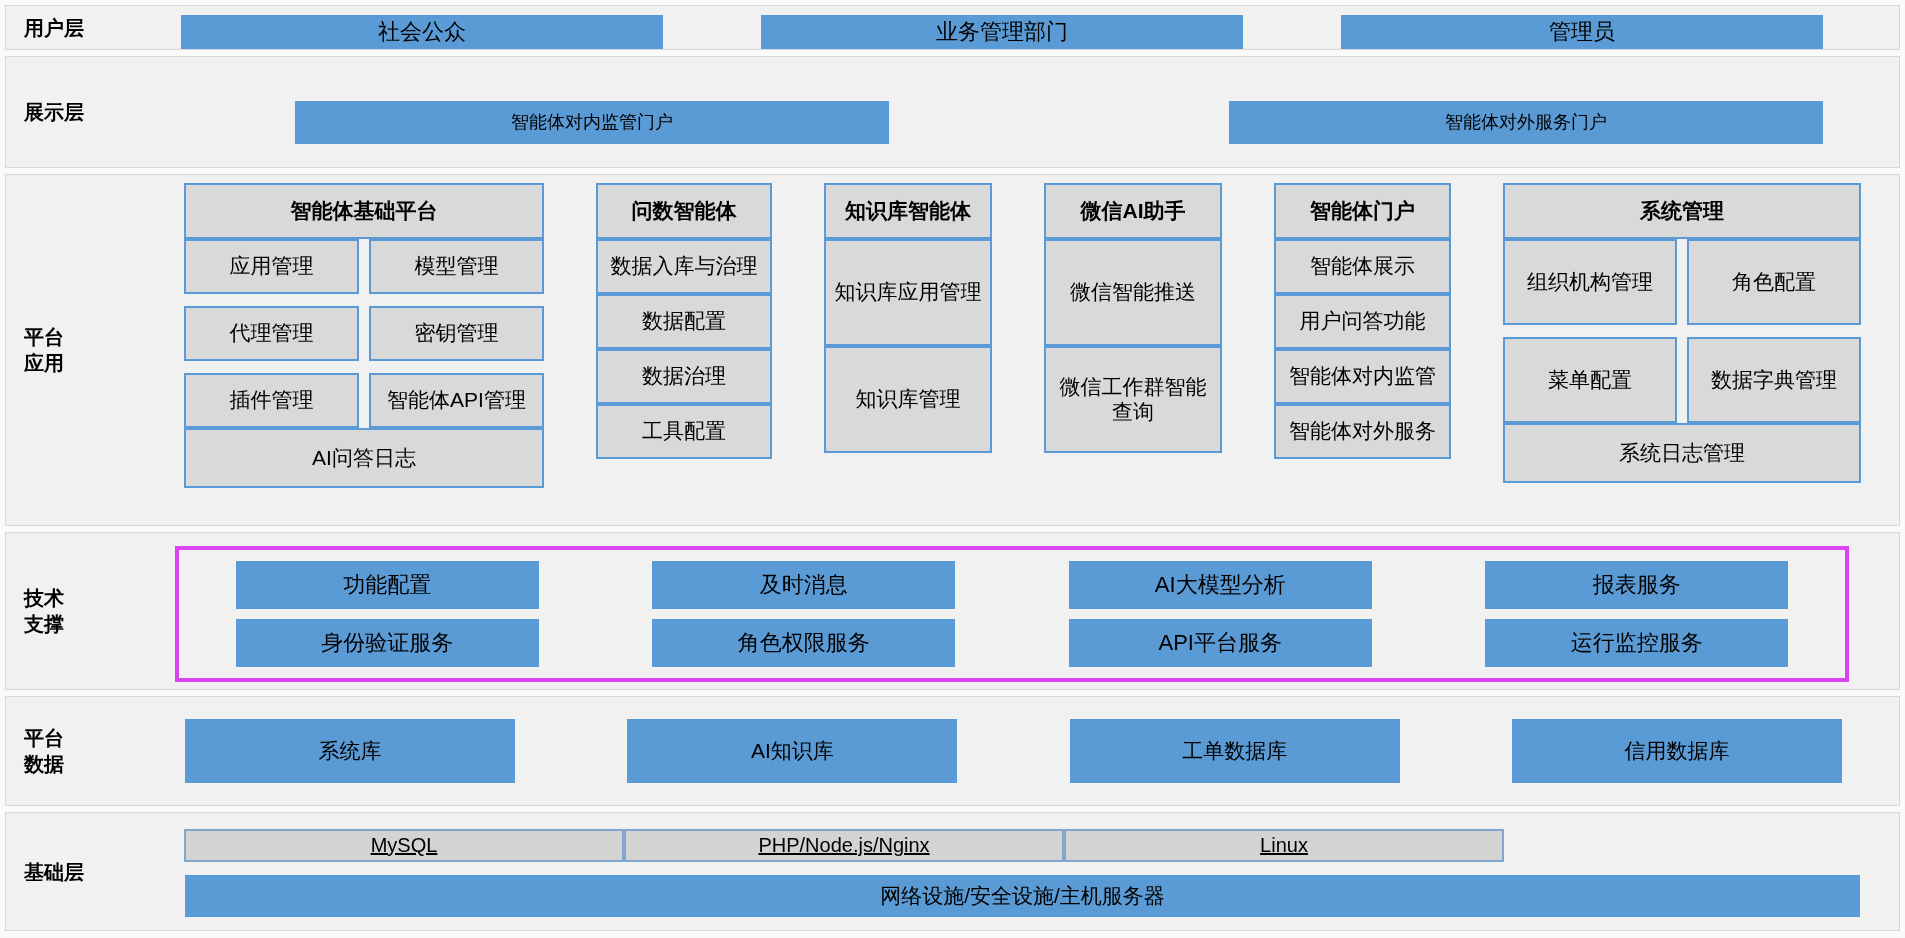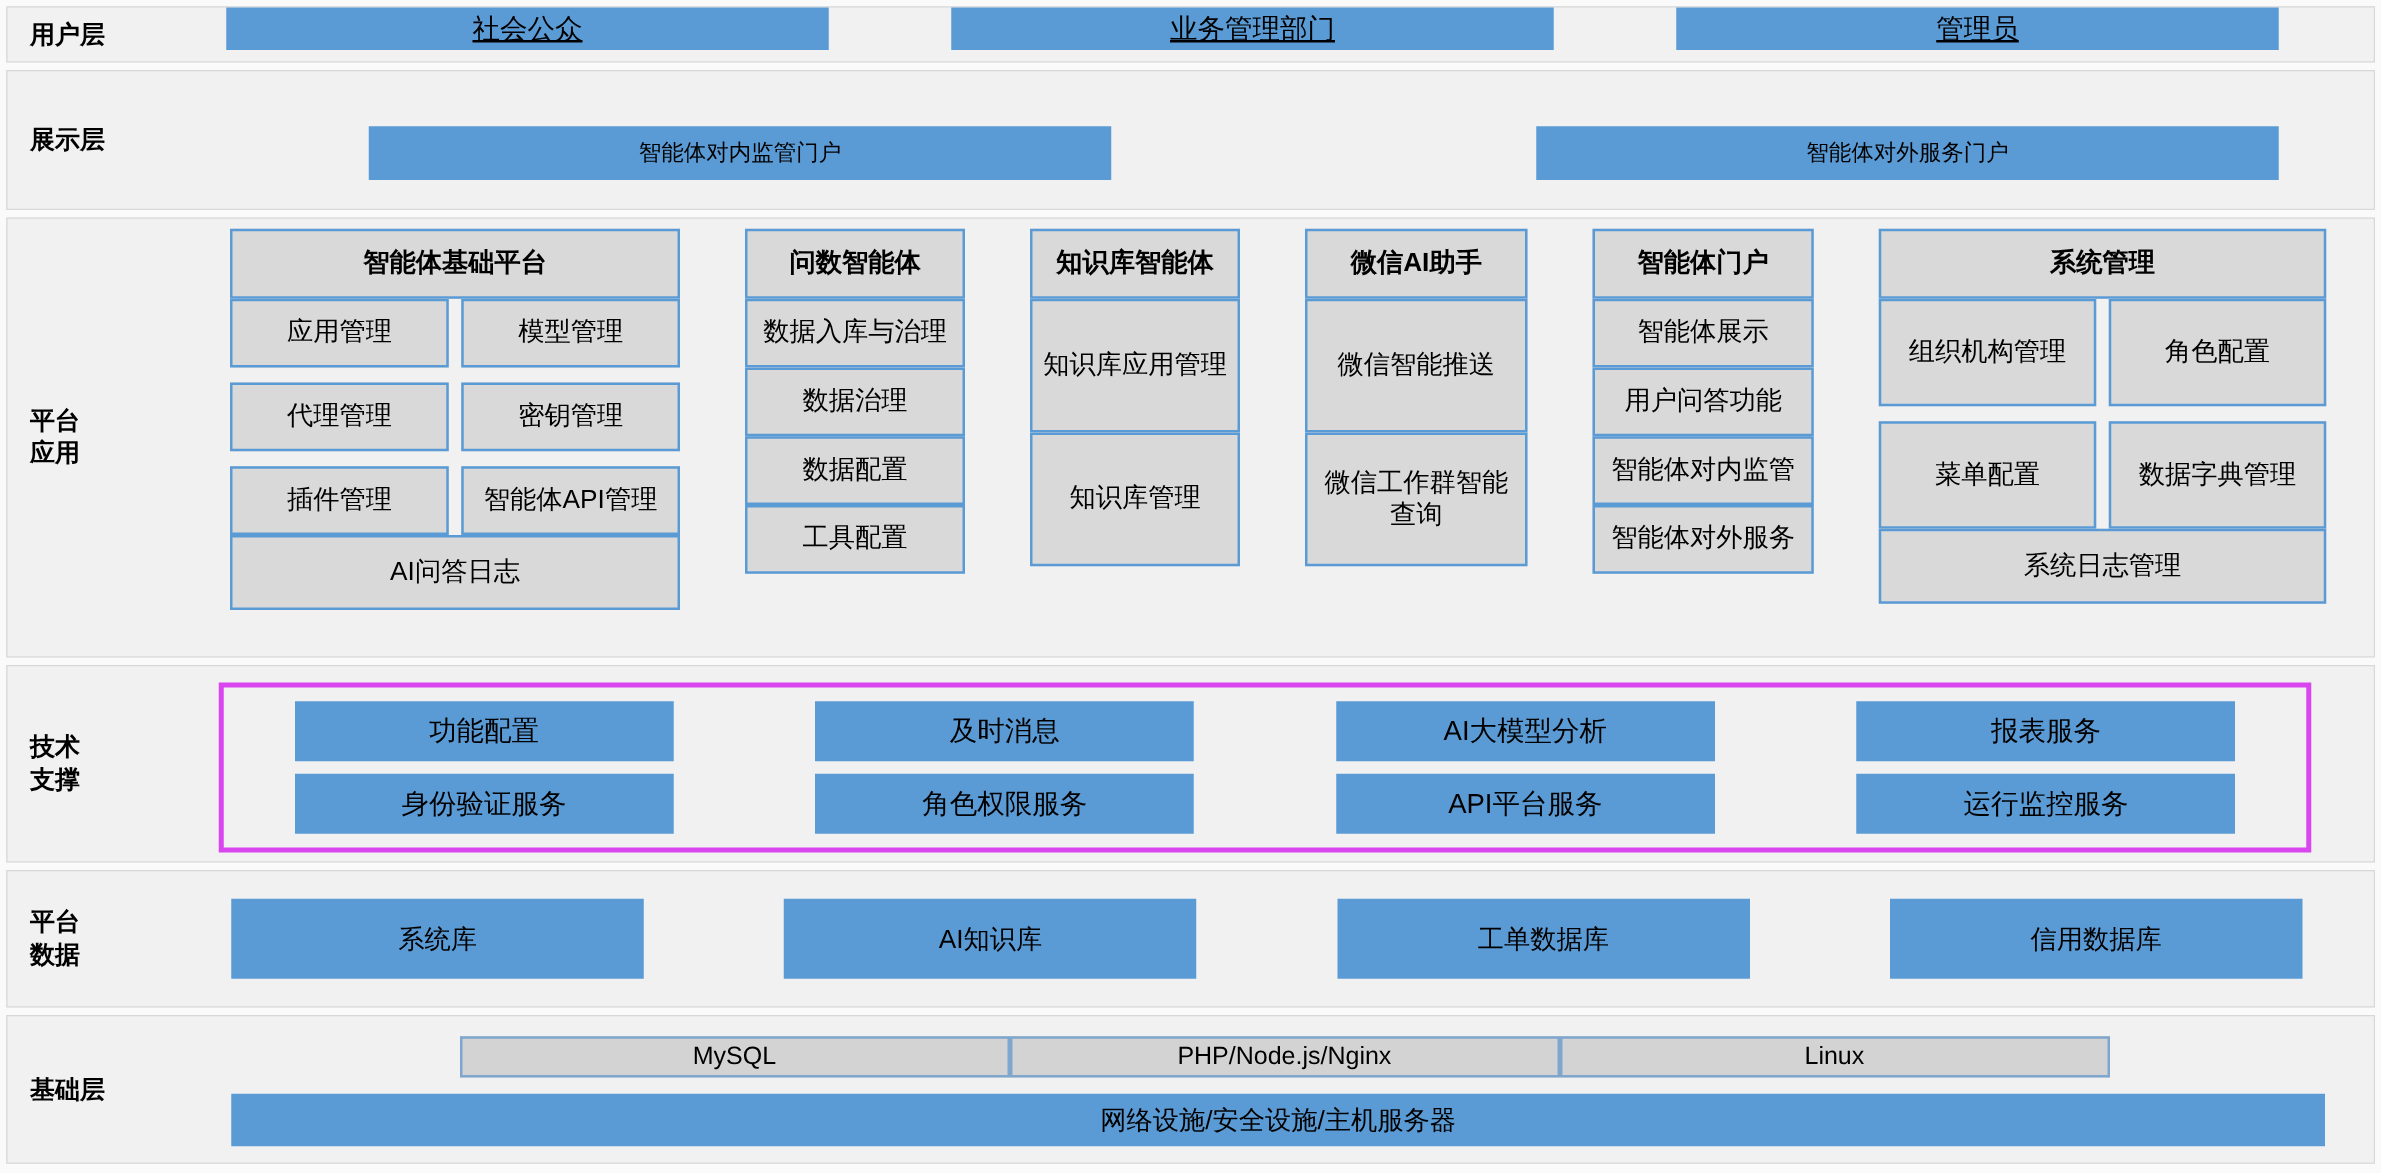--- a/index.html
+++ b/index.html
@@ -41,23 +41,22 @@
   .gray-box {
     background: #D9D9D9;
     border: 2px solid #5B9BD5;
     display: flex; align-items: center; justify-content: center;
     font-size: 21px; text-align: center; line-height: 1.15;
     padding: 0 4px;
   }
 
   
   .user-content {
-    display: flex; align-items: flex-start; justify-content: space-between;
+    display: flex; align-items: flex-end; justify-content: space-between;
     padding: 0 76px 0 25px;
-    text-decoration: underline;
   }
   .user-box { width: 482px; height: 34px; }
 
   
   .display-content {
     display: flex; align-items: center; justify-content: space-between;
     padding: 20px 76px 0 99px;
   }
   .display-box { width: 594px; height: 43px; font-size: 18px; margin-left: 40px; }
 
@@ -93,21 +92,21 @@
 
   
   .data-content {
     display: flex; align-items: center; justify-content: space-between;
     padding: 0 57px 0 29px;
   }
   .data-box { width: 330px; height: 64px; font-size: 21px; }
 
   
   .base-content { display: flex; flex-direction: column; padding: 16px 28px 0 28px; }
-  .base-row { display: flex; justify-content: center; }
+  .base-row { display: flex; justify-content: flex-start; text-decoration: underline; }
   .base-gray {
     width: 440px; height: 33px;
     background: #D3D3D3; border: 2px solid #7FA7CE;
     display: flex; align-items: center; justify-content: center;
     font-size: 20px;
   }
   .base-bar { height: 42px; margin: 13px 11px 0 1px; font-size: 21px; }
 </style>
 </head>
 <body>
@@ -151,22 +150,22 @@
           <div class="gray-box cell">密钥管理</div>
           <div class="gray-box cell">插件管理</div>
           <div class="gray-box cell">智能体API管理</div>
         </div>
         <div class="gray-box footer-box">AI问答日志</div>
       </div>
 
       <div class="col col-2">
         <div class="gray-box col-header">问数智能体</div>
         <div class="gray-box cell">数据入库与治理</div>
+        <div class="gray-box cell">数据配置</div>
         <div class="gray-box cell">数据治理</div>
-        <div class="gray-box cell">数据配置</div>
         <div class="gray-box cell">工具配置</div>
       </div>
 
       <div class="col col-3">
         <div class="gray-box col-header">知识库智能体</div>
         <div class="gray-box tallcell">知识库应用管理</div>
         <div class="gray-box tallcell">知识库管理</div>
       </div>
 
       <div class="col col-4">

